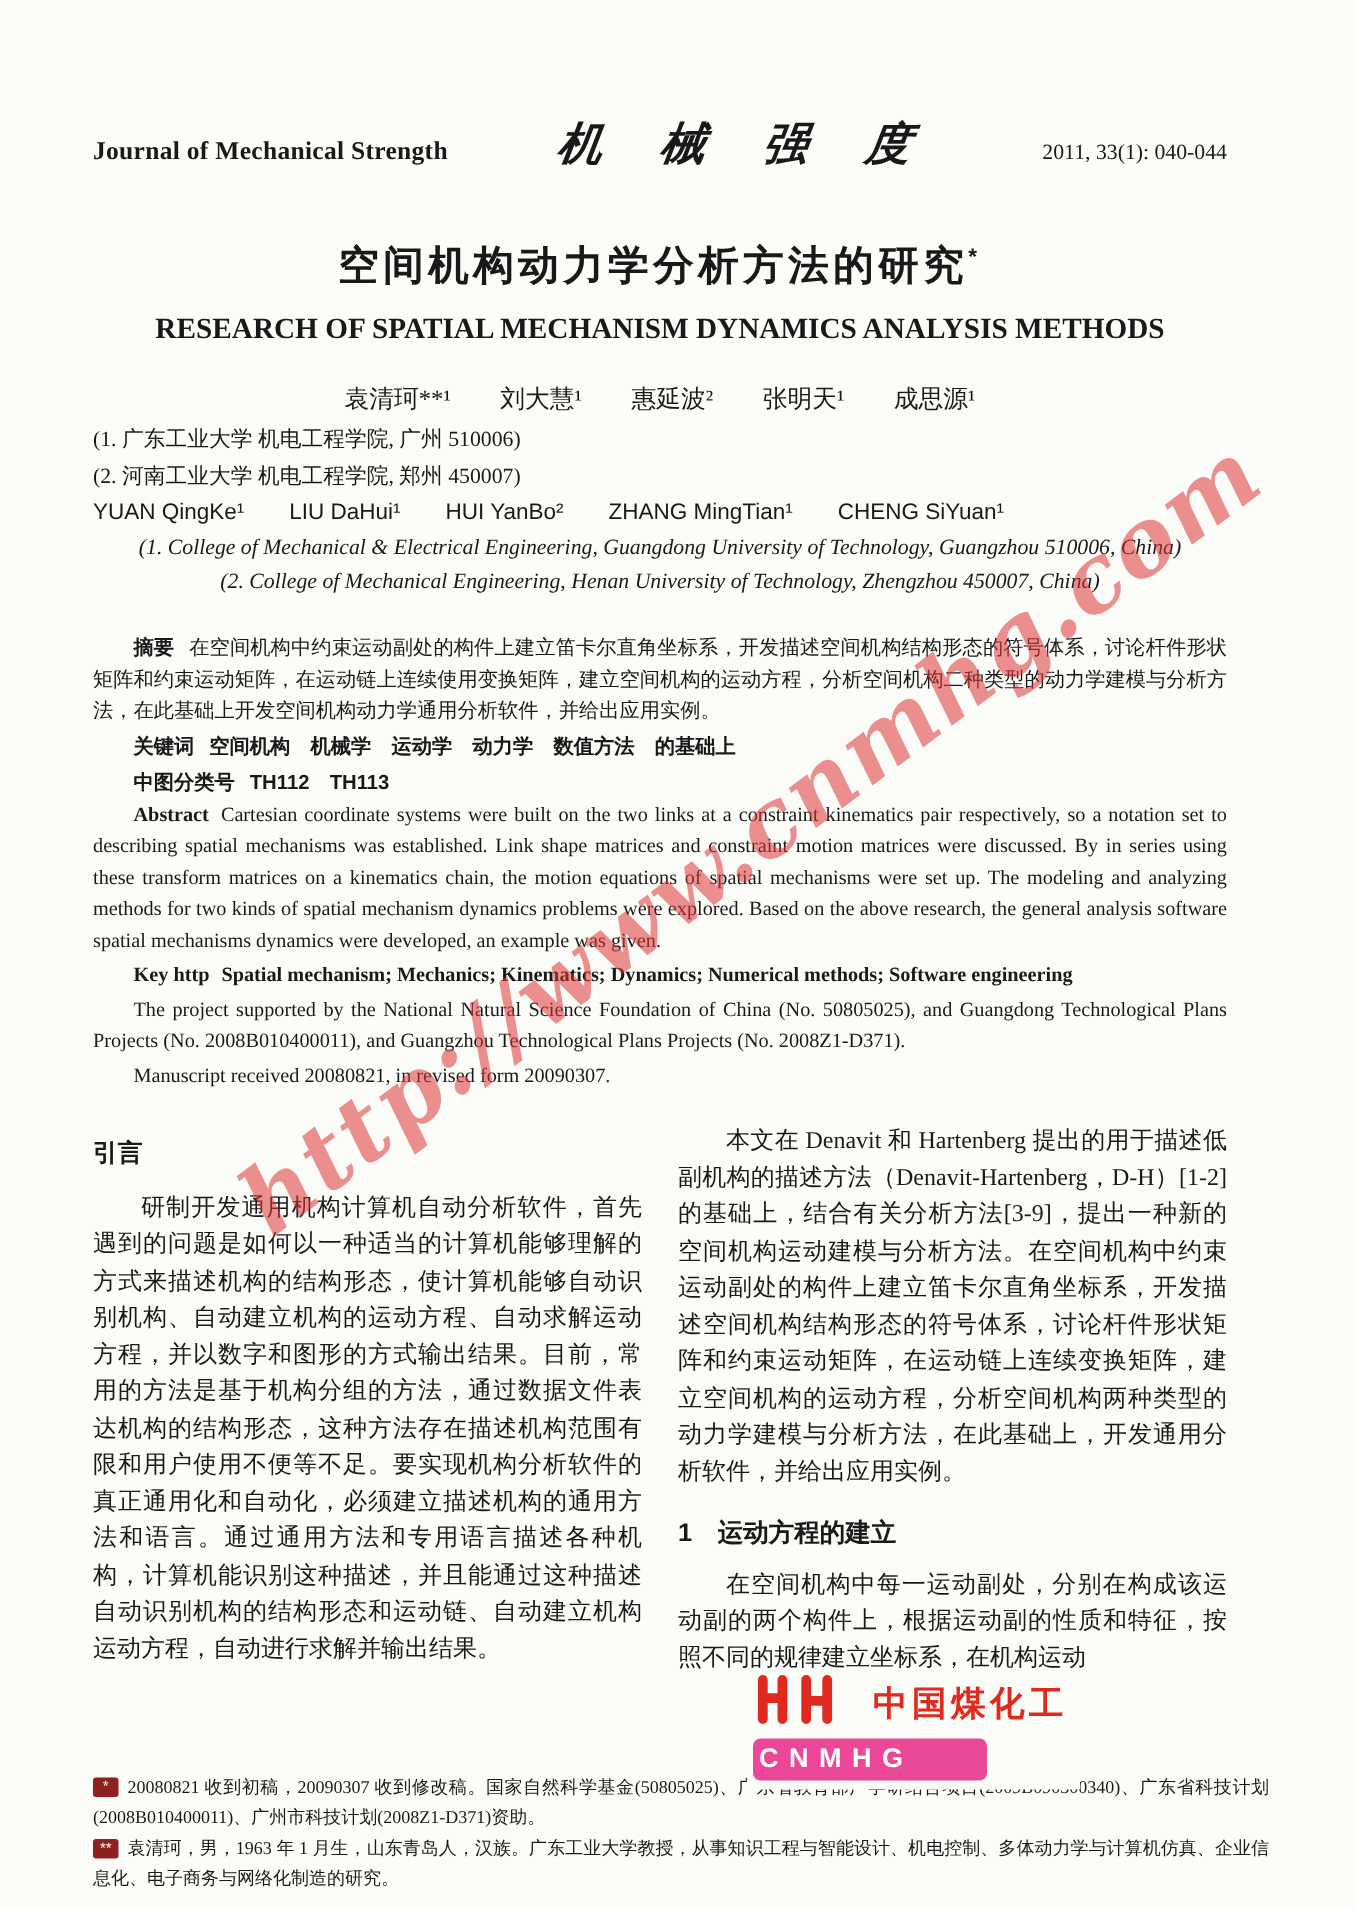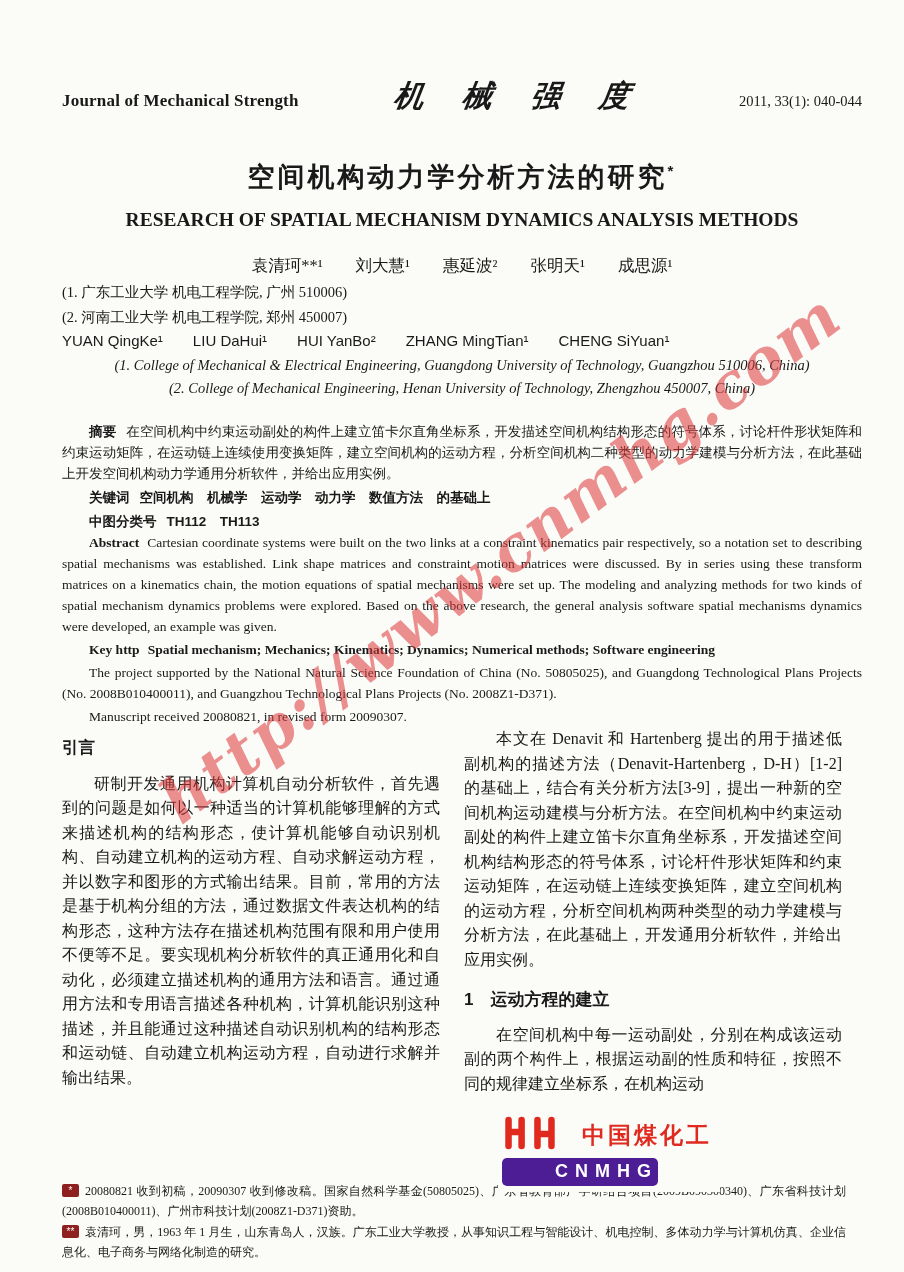--- a/index.html
+++ b/index.html
@@ -2,21 +2,21 @@
 <html><head>
 <meta charset="utf-8">
 <style>
   html, body { margin: 0; padding: 0; }
   body {
     width: 904px; height: 1272px;
     position: relative; overflow: hidden;
     background: #fbfbf8; color: #191919;
     font-family: "Liberation Serif", "DejaVu Serif", serif;
   }
-  .page { position: absolute; inset: 0; padding: 76px 42px 0 62px; }
+  .page { position: absolute; inset: 0; padding: 76px 86px 0 62px; }
 
   
   .hdr { display: flex; align-items: baseline; justify-content: space-between; }
   .hdr-en { font-size: 17px; font-weight: bold; letter-spacing: .2px; }
   .hdr-cn { display: inline-block; font-size: 30px; font-weight: bold; font-style: italic;
             letter-spacing: 14px; transform: skewX(-8deg); font-family: "DejaVu Serif", serif; }
   .hdr-issue { font-size: 14.5px; }
 
   
   .title-cn { margin-top: 42px; text-align: center; font-size: 27px; font-weight: bold;
@@ -33,21 +33,21 @@
   .meta { margin-top: 24px; font-size: 13.5px; line-height: 21px; text-align: justify; }
   .meta p { margin: 0; text-indent: 2em; }
   .lbl-cn { font-weight: bold; font-family: Liberation Serif, serif; margin-right: 10px; }
   .lbl-en { font-weight: bold; margin-right: 8px; }
   .kw-line { font-weight: bold; font-family: "Liberation Sans", sans-serif; margin-top: 3px !important; }
   .kw-en { font-weight: bold; margin-top: 2px !important; }
   .corr { font-style: italic; margin-top: 2px !important; }
   .funding { margin-top: 2px !important; }
 
   
-  .cols { display: flex; gap: 24px; }
+  .cols { margin-top: 22px; display: flex; gap: 24px; }
   .col { width: 378px; font-size: 16px; line-height: 24.5px; text-align: justify; }
   .col p { margin: 0; text-indent: 2em; }
   .h-intro { font-size: 16.5px; font-weight: bold; font-family: "Liberation Sans", sans-serif;
              margin: 8px 0 12px 0; }
   .h-sec { font-size: 17px; font-weight: bold; font-family: "Liberation Sans", sans-serif;
            margin: 16px 0 10px 0; }
   .h-sub { font-size: 15.5px; font-weight: bold; font-family: "Liberation Sans", sans-serif;
            margin: 12px 0 8px 0; }
 
   
@@ -64,23 +64,23 @@
                transform: rotate(-37deg); transform-origin: 0 50%;
                font-size: 62px; font-weight: bold; font-style: italic; letter-spacing: 2px;
                color: rgba(221, 54, 54, 0.55); font-family: "DejaVu Serif", serif;
                pointer-events: none; }
 
   
   .logo { position: absolute; left: 498px; top: 1112px; background: #fbfbf8; padding: 4px 8px 6px 4px; }
   .logo-row { display: flex; align-items: center; gap: 24px; }
   .logo-cn { font-size: 23px; font-weight: bold; color: #e02a20; letter-spacing: 3px;
              font-family: "Liberation Sans", sans-serif; }
-  .logo-box { margin-top: 4px; background: #4c1d95; color: #fff; width: 152px;
+  .logo-box { margin-top: 4px; background: #ec4899; color: #fff; width: 152px;
               font-family: "Liberation Sans", sans-serif; font-weight: bold; font-size: 18px;
-              letter-spacing: 7px; text-align: right; border-radius: 5px; padding: 3px 0 4px 4px; }
+              letter-spacing: 7px; text-align: left; border-radius: 5px; padding: 3px 0 4px 4px; }
 </style>
 </head>
 <body>
 
 <div class="page">
 
   <div class="hdr">
     <span class="hdr-en">Journal of Mechanical Strength</span>
     <span class="hdr-cn">机 械 强 度</span>
     <span class="hdr-issue">2011, 33(1): 040-044</span>

